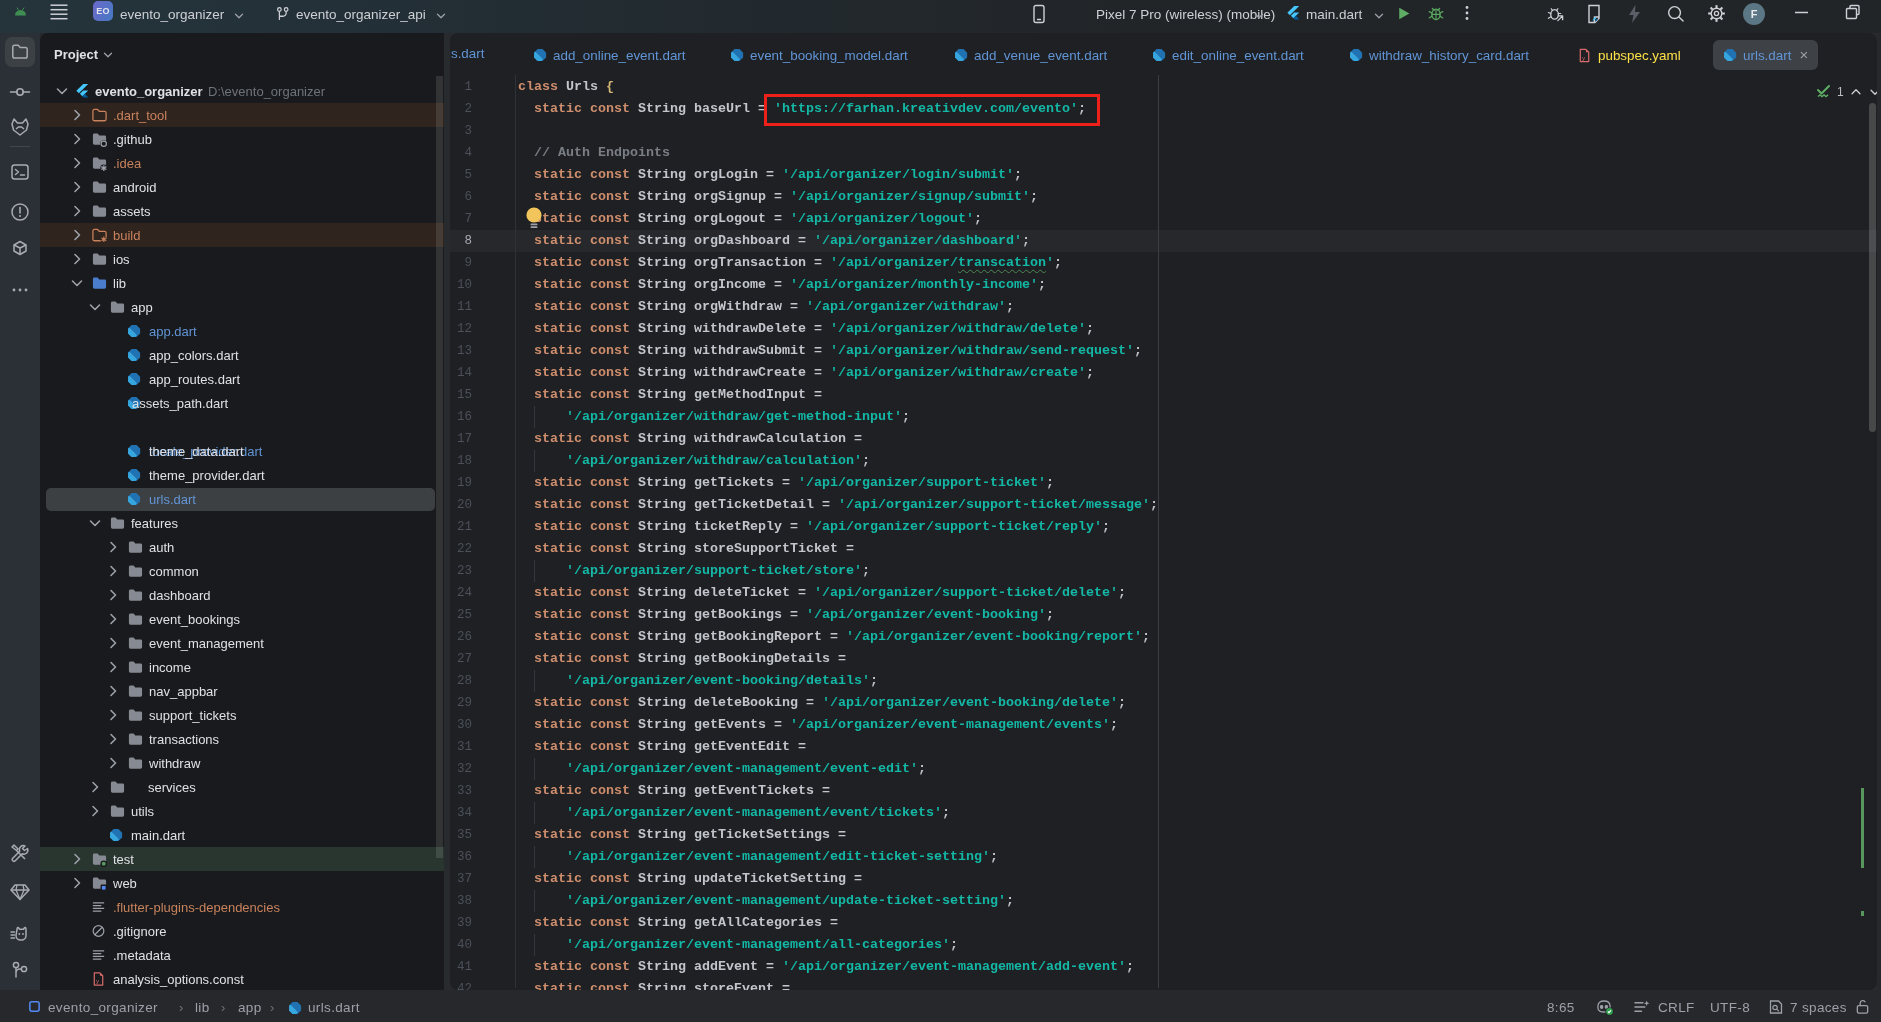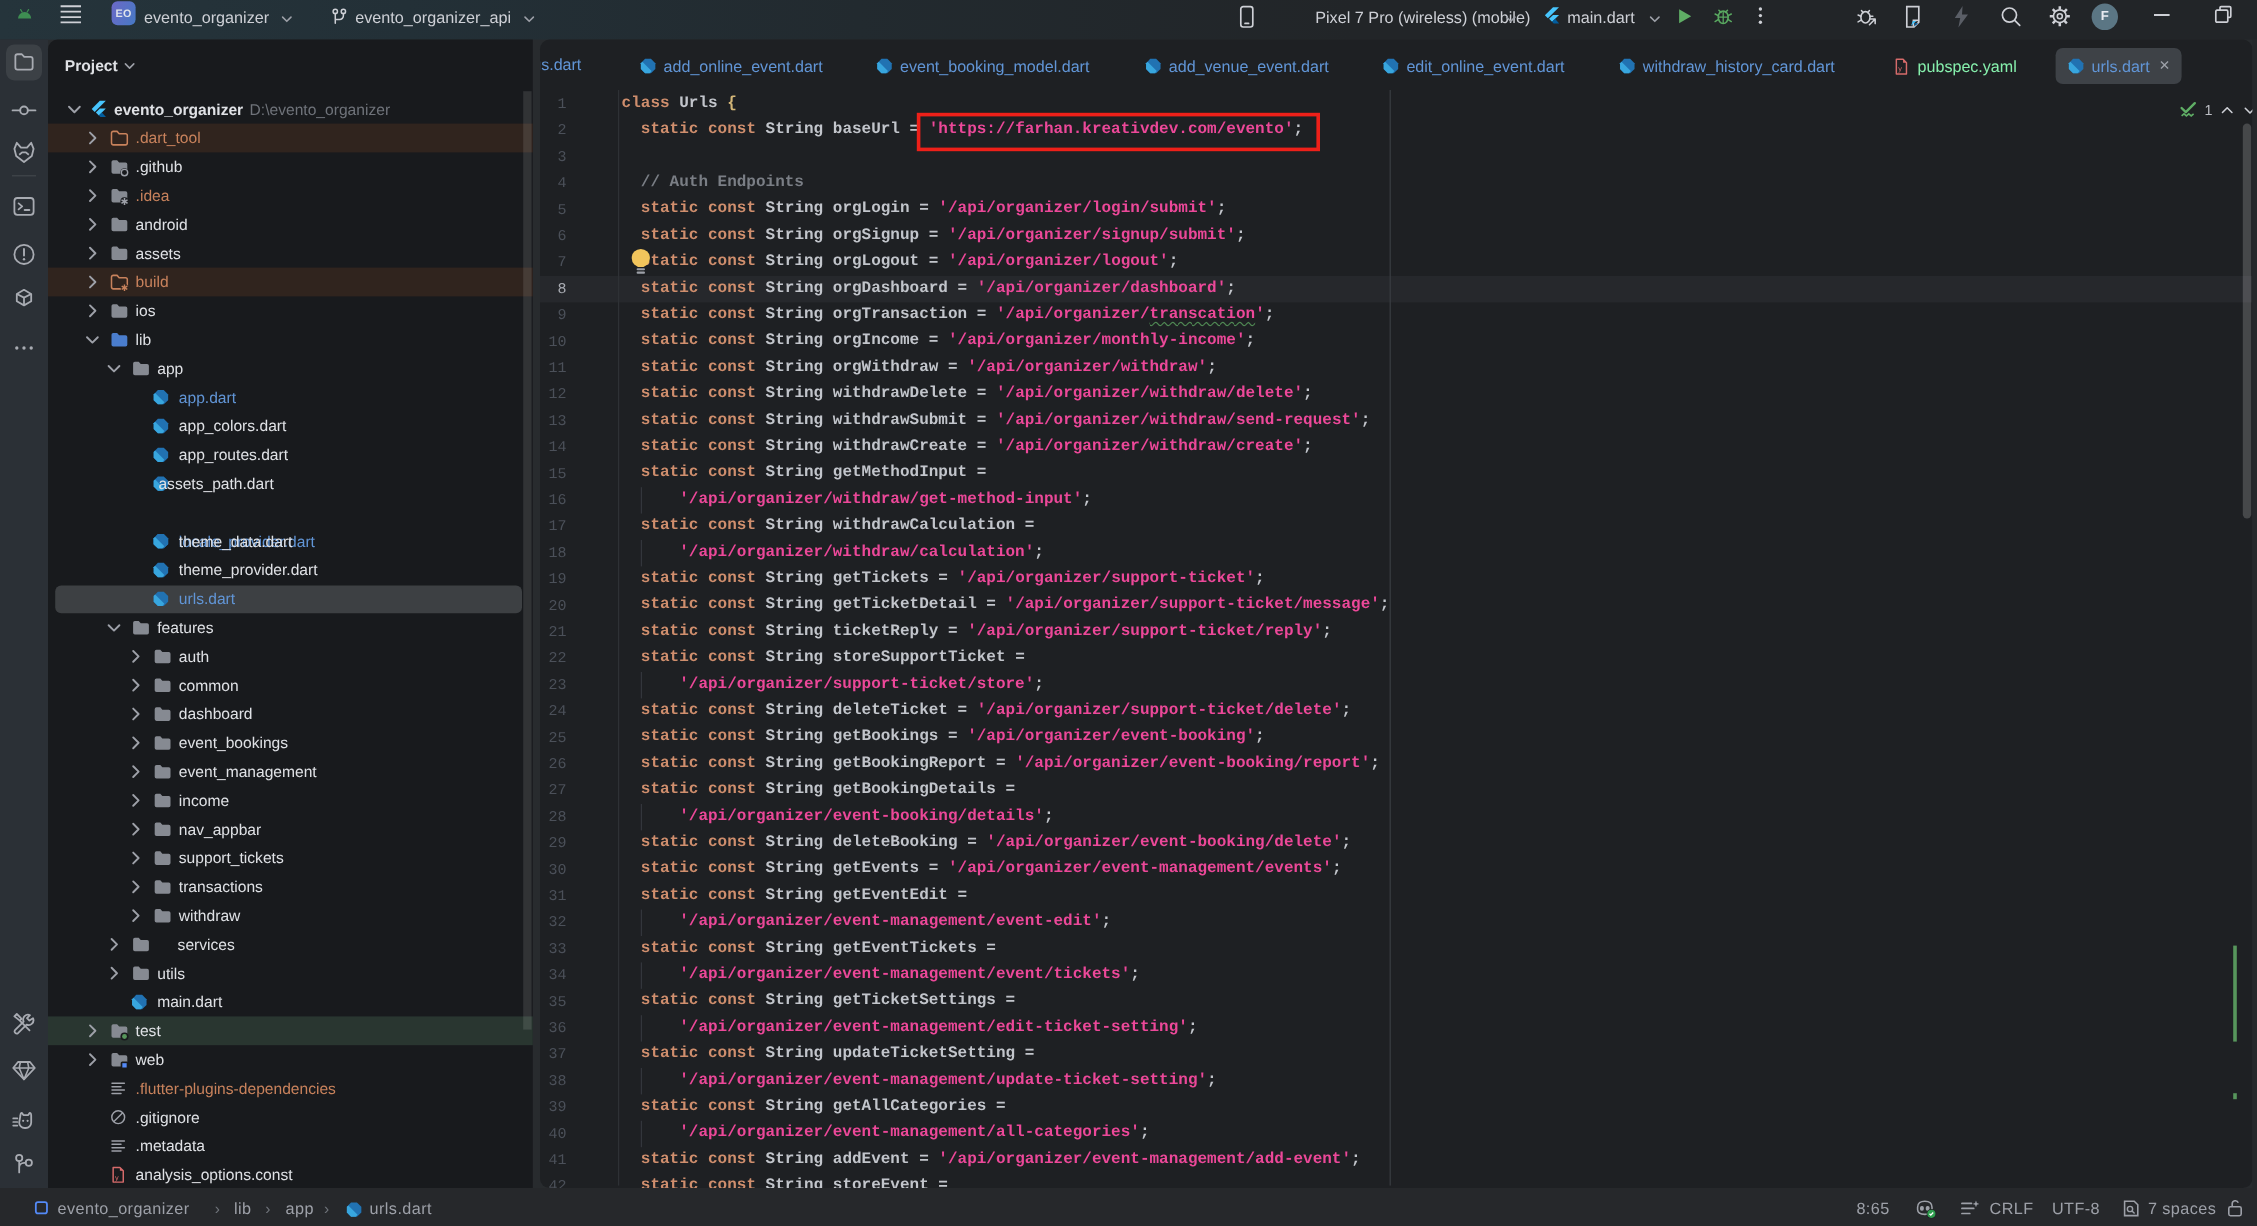--- a/index.html
+++ b/index.html
@@ -32,32 +32,32 @@
 .torange { color:#c8825c; }
 .tpath { position:absolute; top:50%; transform:translateY(-50%); font-size:13px; color:#6f737a; }
 .pscroll { position:absolute; left:436px; top:76px; width:7px; height:782px;
   background:rgba(255,255,255,0.11); }
 .ed { position:absolute; left:450px; top:33px; width:1427px; height:957px;
   background:#1e2023; border-radius:8px; }
 .tab { position:absolute; top:40px; height:30px; display:flex; align-items:center; gap:6px; }
 .tabclip { position:absolute; left:450px; top:40px; width:90px; height:30px; overflow:hidden; }
 .tab.active { background:#3e4247; border-radius:6px; padding:0 10px; margin-left:-10px; }
 .tabt { font-size:13.4px; color:#6195d6; }
-.tabt.dim { color:#86efac; }
+.tabt.dim { color:#fde047; }
 .tclose { color:#9da0a8; font-size:15px; line-height:14px; margin-left:2px; }
 .ti { display:block; }
 .tw { display:block; }
 .gut { position:absolute; left:454px; top:75.5px; width:18px; text-align:right;
   font-family:"Liberation Mono", monospace; font-size:12.5px; line-height:22px; color:#4b5059; }
 .gl.on { color:#a8abb2; }
 .code { position:absolute; left:518px; top:75.5px; font-family:"Liberation Mono", monospace;
   font-size:13.33px; line-height:22px; font-weight:bold; color:#c2c5cb; white-space:pre; }
 .cl { height:22px; }
 .kw { color:#cf8e6d; }
-.st { color:#ec4899; }
+.st { color:#14b8a6; }
 .cm { color:#7a7e85; }
 .br { color:#d5b778; }
 .typo { text-decoration:underline wavy #4e8752 1px; text-underline-offset:3px; }
 .caretline { position:absolute; left:450px; top:229.5px; width:1427px; height:22px; background:#26282c; }
 .rguide { position:absolute; left:1158px; top:75px; width:1px; height:913px; background:#3a3d42; }
 .gutline { position:absolute; left:515px; top:75px; width:1px; height:913px; background:#2e3135; }
 .iguide { position:absolute; left:534px; width:1px; height:22px; background:#33363c; }
 .redbox { position:absolute; left:764px; top:94px; width:336px; height:32px;
   border:3.5px solid #ee2019; }
 .bulb { position:absolute; left:525px; top:207px; }

